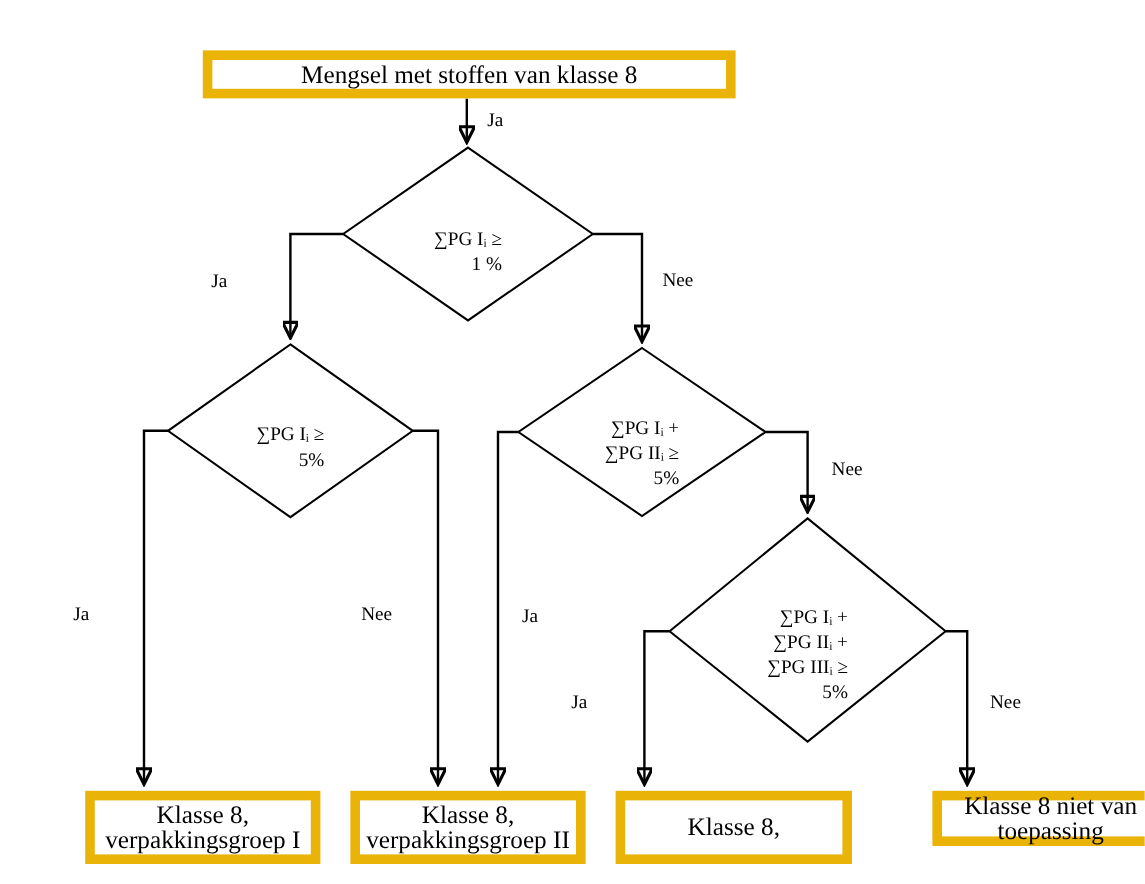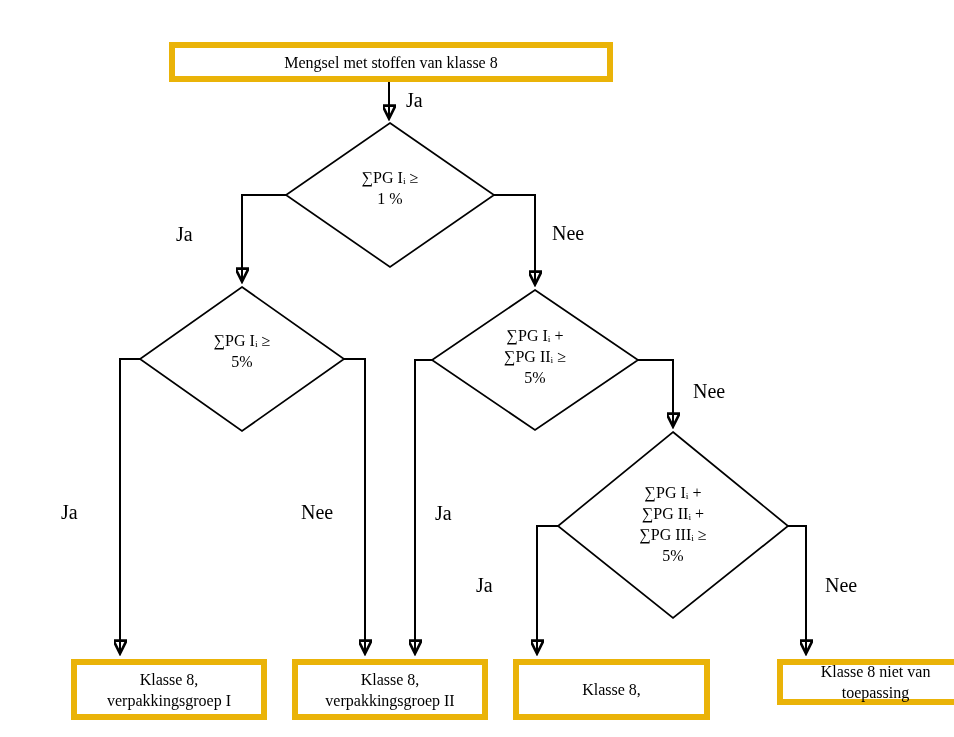--- a/index.html
+++ b/index.html
@@ -28,56 +28,57 @@
     stroke: #000000;
     stroke-width: 2;
   }
   .wires polygon {
     fill: none;
     stroke: #000000;
     stroke-width: 1.7;
   }
   .node.box {
     position: absolute;
-    border: 6px solid #eab308;
+    border: 8px solid #eab308;
     background: #ffffff;
     display: flex;
     flex-direction: column;
     align-items: center;
     justify-content: center;
     text-align: center;
-    font-size: 16px;
+    font-size: 21px;
     line-height: 21px;
     box-sizing: border-box;
   }
   .start-box {
     left: 169px;
     top: 42px;
     width: 444px;
     height: 40px;
   }
   .out1 { left: 71px;  top: 659px; width: 196px; height: 61px; }
   .out2 { left: 292px; top: 659px; width: 196px; height: 61px; }
   .out3 { left: 513px; top: 659px; width: 197px; height: 61px; }
   .out4 { left: 777px; top: 659px; width: 197px; height: 46px; }
   .diamond-text {
     position: absolute;
     transform: translate(-50%, -50%);
-    text-align: center;
+    text-align: right;
     font-size: 16px;
     line-height: 21px;
     white-space: nowrap;
+    margin-top: 22px;
   }
   .dt1 { left: 390px; top: 188px; }
   .dt2 { left: 242px; top: 351px; }
   .dt3 { left: 535px; top: 356px; }
   .dt4 { left: 673px; top: 524px; }
   .edge-label {
     position: absolute;
-    font-size: 20px;
+    font-size: 16px;
     line-height: 17px;
     white-space: nowrap;
   }
   .el-start  { left: 406px; top: 92px;  }
   .el-d1-yes { left: 176px; top: 226px; }
   .el-d1-no  { left: 552px; top: 225px; }
   .el-d2-yes { left: 61px;  top: 504px; }
   .el-d2-no  { left: 301px; top: 504px; }
   .el-d3-yes { left: 435px; top: 505px; }
   .el-d3-no  { left: 693px; top: 383px; }

